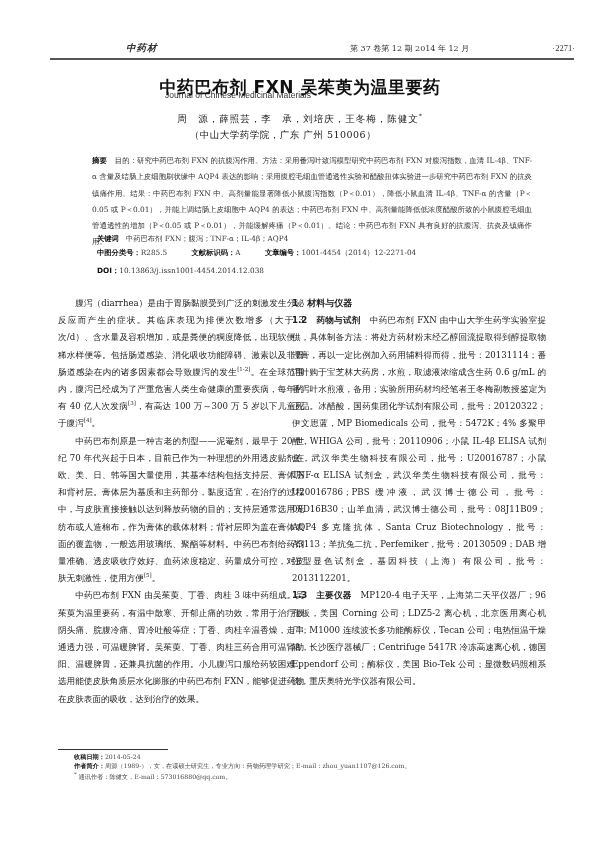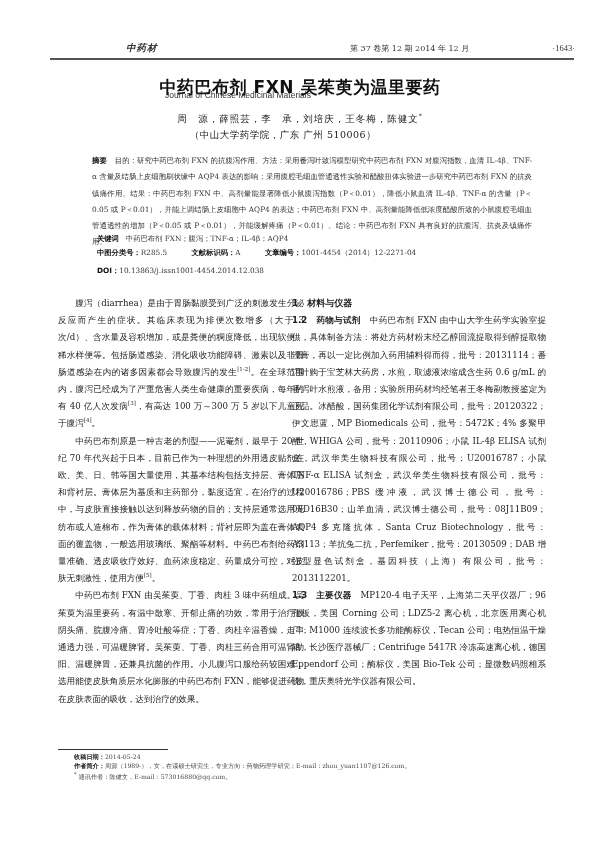--- a/index.html
+++ b/index.html
@@ -34,21 +34,21 @@
   .foot { position: absolute; left: 74px; top: 753px; width: 500px; font-size: 6.2px; line-height: 8.5px; color: #444; }
   .foot .k { font-family: "DejaVu Sans", sans-serif; font-weight: bold; color: #222; }
 </style>
 </head>
 <body>
 
 <div class="header">
   <span class="logo">中药材</span>
   <span class="jname">Journal of Chinese Medicinal Materials</span>
   <span class="issue">第 37 卷第 12 期 2014 年 12 月</span>
-  <span class="pageno">·1643·</span>
+  <span class="pageno">·2271·</span>
 </div>
 <div class="header-rule"></div>
 
 <div class="title">中药巴布剂 FXN 吴茱萸为温里要药</div>
 <div class="authors"><span>周　源，薛照芸，李　承，刘培庆，王冬梅，陈健文</span><sup>*</sup></div>
 <div class="affil">（中山大学药学院，广东 广州 510006）</div>
 
 <div class="abstract">
   <span class="label">摘要</span><span>目的：研究中药巴布剂 FXN 的抗腹泻作用。方法：采用番泻叶致泻模型研究中药巴布剂 FXN 对腹泻指数，血清 IL-4β、TNF-α 含量及结肠上皮细胞刷状缘中 AQP4 表达的影响；采用腹腔毛细血管通透性实验和醋酸扭体实验进一步研究中药巴布剂 FXN 的抗炎镇痛作用。结果：中药巴布剂 FXN 中、高剂量能显著降低小鼠腹泻指数（P＜0.01），降低小鼠血清 IL-4β、TNF-α 的含量（P＜0.05 或 P＜0.01），并能上调结肠上皮细胞中 AQP4 的表达；中药巴布剂 FXN 中、高剂量能降低低浓度醋酸所致的小鼠腹腔毛细血管通透性的增加（P＜0.05 或 P＜0.01），并能缓解疼痛（P＜0.01）。结论：中药巴布剂 FXN 具有良好的抗腹泻、抗炎及镇痛作用。</span>
 </div>

